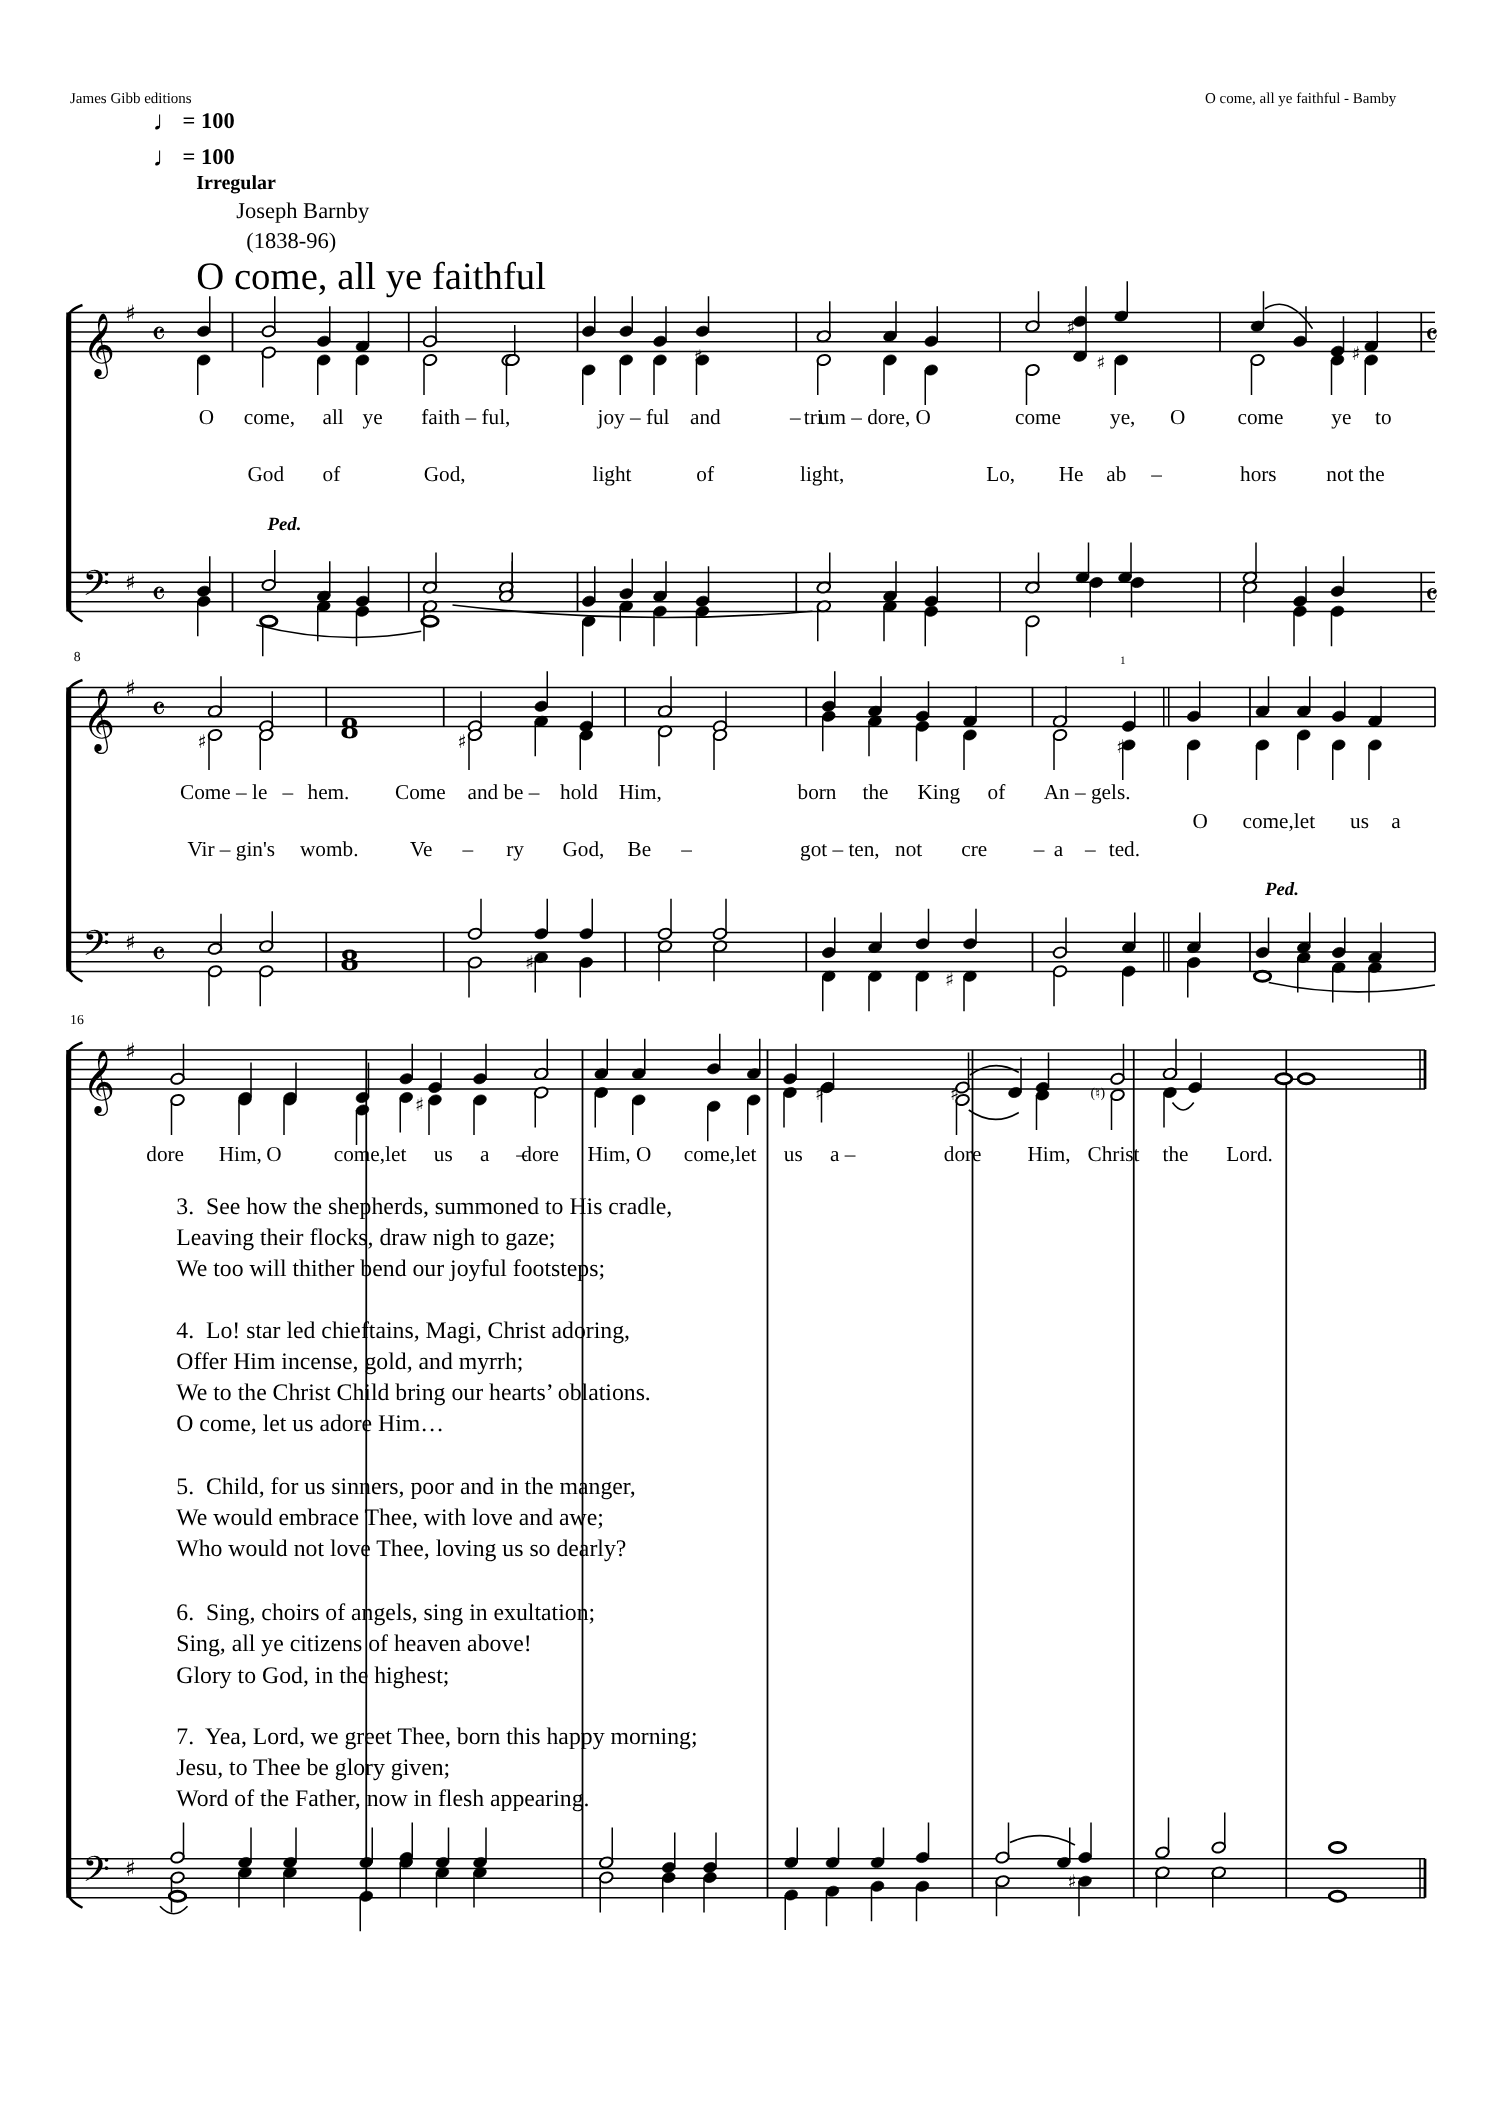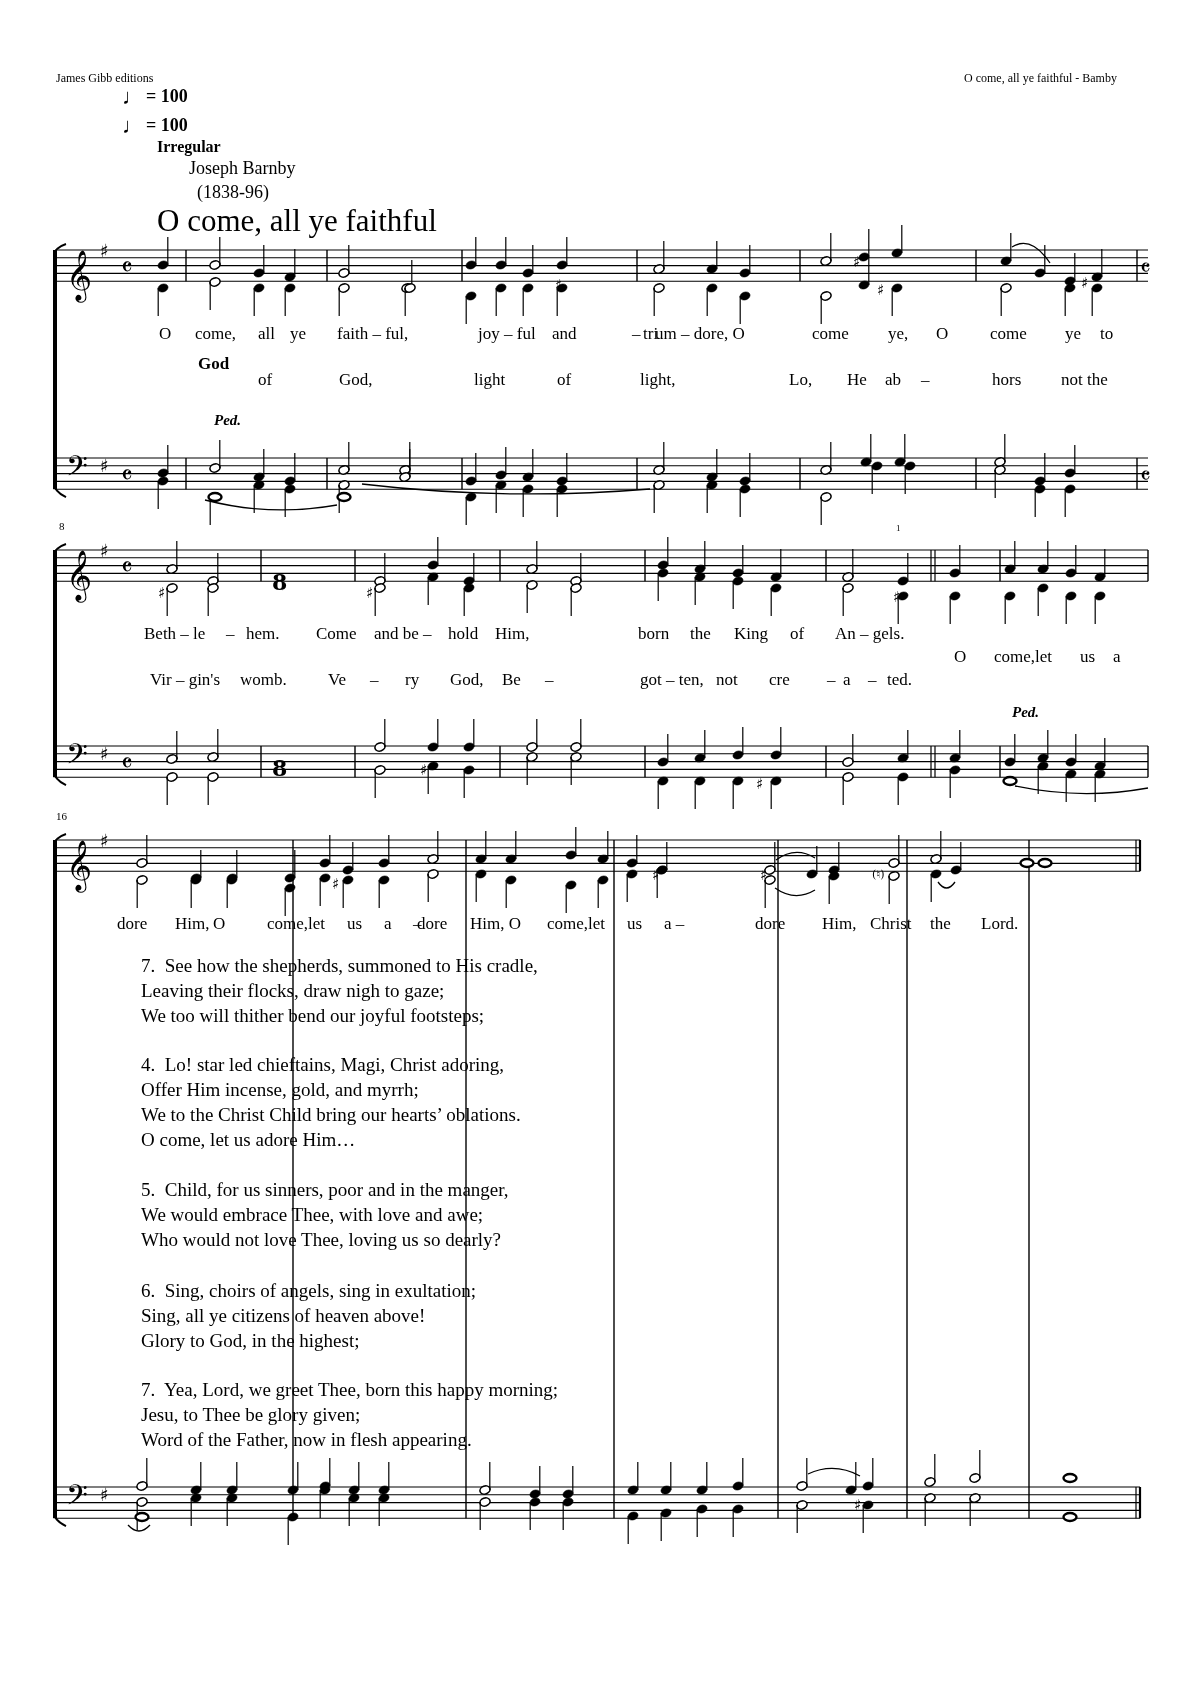--- a/index.html
+++ b/index.html
@@ -625,33 +625,33 @@
     <div class="lyric" style="left: 552px; top: 324px;">and</div>
     <div class="lyric" style="left: 595px; top: 324px; margin-left: 48px;">tri</div>
     <div class="lyric" style="left: 632px; top: 324px;">–</div>
     <div class="lyric" style="left: 655px; top: 324px;">um – dore, O</div>
     <div class="lyric" style="left: 812px; top: 324px;">come</div>
     <div class="lyric" style="left: 888px; top: 324px;">ye,</div>
     <div class="lyric" style="left: 936px; top: 324px;">O</div>
     <div class="lyric" style="left: 990px; top: 324px;">come</div>
     <div class="lyric" style="left: 1065px; top: 324px;">ye</div>
     <div class="lyric" style="left: 1100px; top: 324px;">to</div>
-    <div class="lyric" style="left: 198px; top: 354px; font-weight: bold;">God</div>
+    <div class="lyric" style="left: 198px; top: 370px;">God</div>
     <div class="lyric" style="left: 258px; top: 370px;">of</div>
     <div class="lyric" style="left: 339px; top: 370px;">God,</div>
     <div class="lyric" style="left: 474px; top: 370px; text-align: center;">light</div>
     <div class="lyric" style="left: 557px; top: 370px;">of</div>
     <div class="lyric" style="left: 640px; top: 370px;">light,</div>
     <div class="lyric" style="left: 789px; top: 370px;">Lo,</div>
     <div class="lyric" style="left: 847px; top: 370px;">He</div>
     <div class="lyric" style="left: 885px; top: 370px;">ab</div>
     <div class="lyric" style="left: 921px; top: 370px;">–</div>
     <div class="lyric" style="left: 992px; top: 370px;">hors</div>
     <div class="lyric" style="left: 1061px; top: 370px;">not the</div>
-    <div class="lyric" style="left: 144px; top: 624px;">Beth – le</div>
+    <div class="lyric" style="left: 144px; top: 624px;">Come – le</div>
     <div class="lyric" style="left: 226px; top: 624px;">–</div>
     <div class="lyric" style="left: 246px; top: 624px;">hem.</div>
     <div class="lyric" style="left: 316px; top: 624px;">Come</div>
     <div class="lyric" style="left: 374px; top: 624px;">and be –</div>
     <div class="lyric" style="left: 448px; top: 624px;">hold</div>
     <div class="lyric" style="left: 495px; top: 624px;">Him,</div>
     <div class="lyric" style="left: 638px; top: 624px;">born</div>
     <div class="lyric" style="left: 690px; top: 624px;">the</div>
     <div class="lyric" style="left: 734px; top: 624px;">King</div>
     <div class="lyric" style="left: 790px; top: 624px;">of</div>
@@ -694,21 +694,21 @@
     <div class="lyric" style="left: 981px; top: 914px;">Lord.</div>
   </div>
 
 <div class="ped" style="left:214px; top:412px;">Ped.</div>
 <div class="ped" style="left:1012px; top:704px;">Ped.</div>
 
 <div class="mnum" style="left:59px; top:520px;">8</div>
 <div class="mnum" style="left:896px; top:523px; font-size:9px;">1</div>
 <div class="mnum" style="left:56px; top:810px;">16</div>
 
-<div class="verse" style="top:953px;">7.  See how the shepherds, summoned to His cradle,
+<div class="verse" style="top:953px;">3.  See how the shepherds, summoned to His cradle,
 Leaving their flocks, draw nigh to gaze;
 We too will thither bend our joyful footsteps;</div>
 <div class="verse" style="top:1052px;">4.  Lo! star led chieftains, Magi, Christ adoring,
 Offer Him incense, gold, and myrrh;
 We to the Christ Child bring our hearts’ oblations.
 O come, let us adore Him…</div>
 <div class="verse" style="top:1177px;">5.  Child, for us sinners, poor and in the manger,
 We would embrace Thee, with love and awe;
 Who would not love Thee, loving us so dearly?</div>
 <div class="verse" style="top:1278px;">6.  Sing, choirs of angels, sing in exultation;

